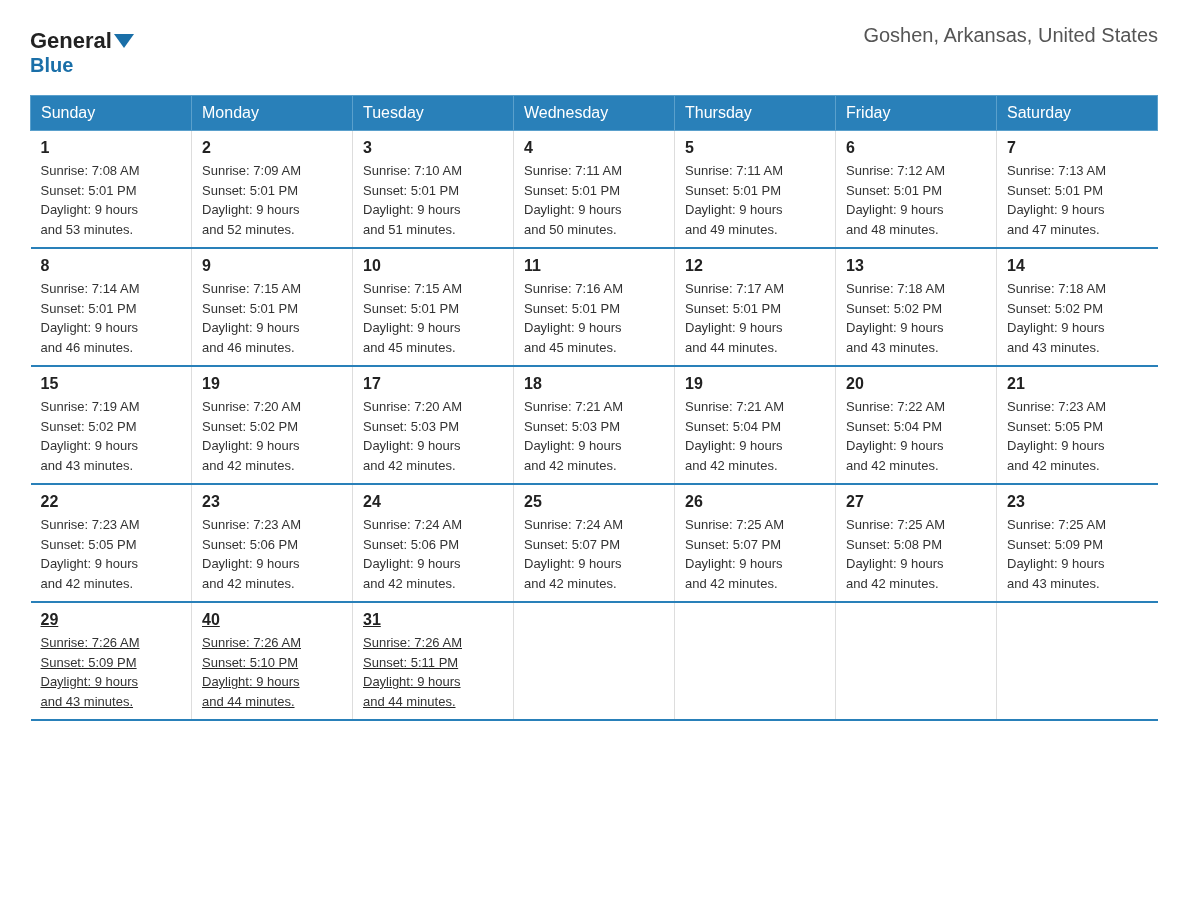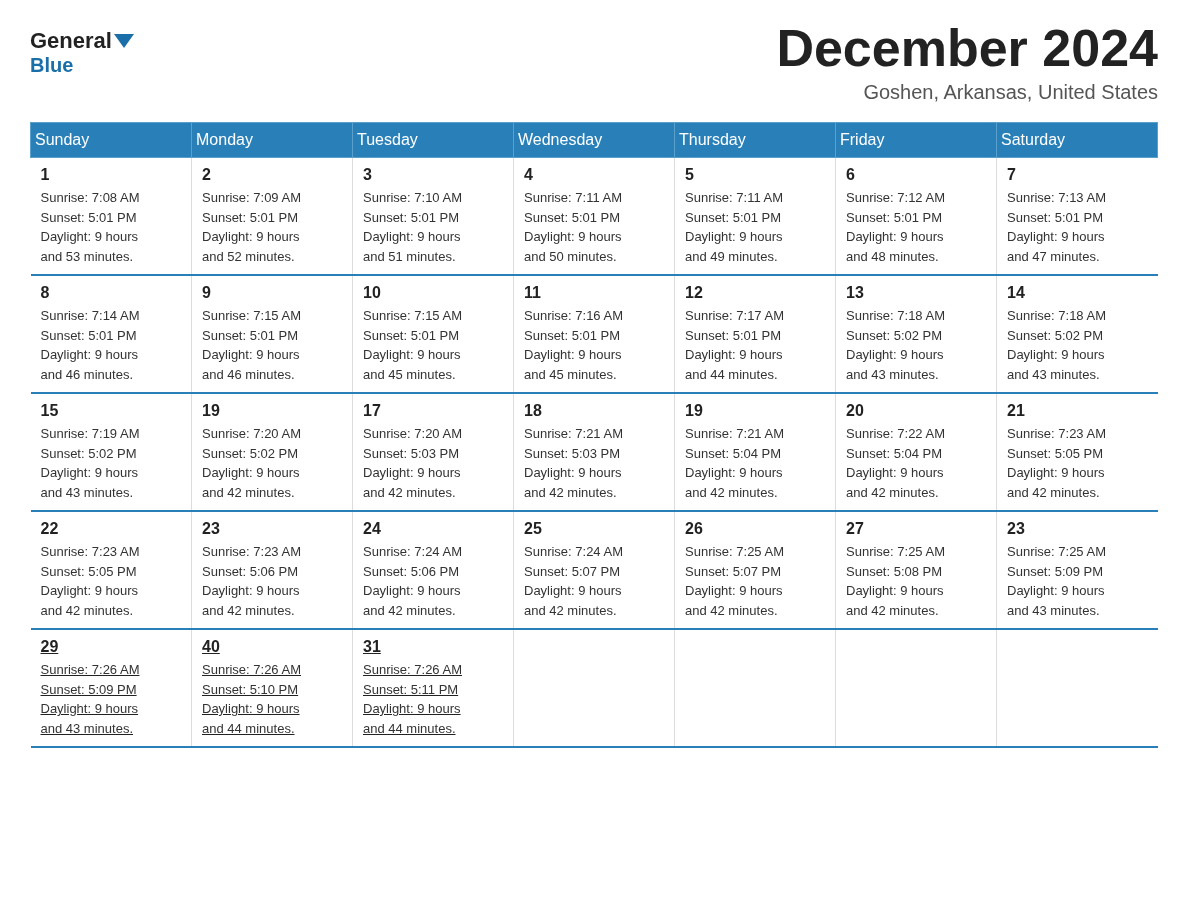--- a/index.html
+++ b/index.html
@@ -50,21 +50,21 @@
       border-collapse: collapse;
       table-layout: fixed;
     }
     thead tr {
       background-color: #2980b9;
     }
     thead th {
       color: #fff;
       font-size: 16px;
       font-weight: normal;
-      padding: 8px 4px;
+      padding: 8px 10px;
       text-align: left;
       border: 1px solid #5aa0cc;
     }
     tbody tr {
       border-bottom: 2px solid #2980b9;
     }
     tbody td {
       vertical-align: top;
       padding: 8px 10px;
       font-size: 13px;
@@ -94,21 +94,20 @@
 
 <div class="header">
   <div class="logo">
     <div class="logo-text">
       <span class="logo-general">General</span>
       <span class="logo-arrow"></span>
     </div>
     <span class="logo-blue">Blue</span>
   </div>
   <div class="title-block">
-    <div class="month-title">December 2024</div>
     <div class="location">Goshen, Arkansas, United States</div>
   </div>
 </div>
 
 <table>
   <thead>
     <tr>
     <th>Sunday</th>
         <th>Monday</th>
         <th>Tuesday</th>

